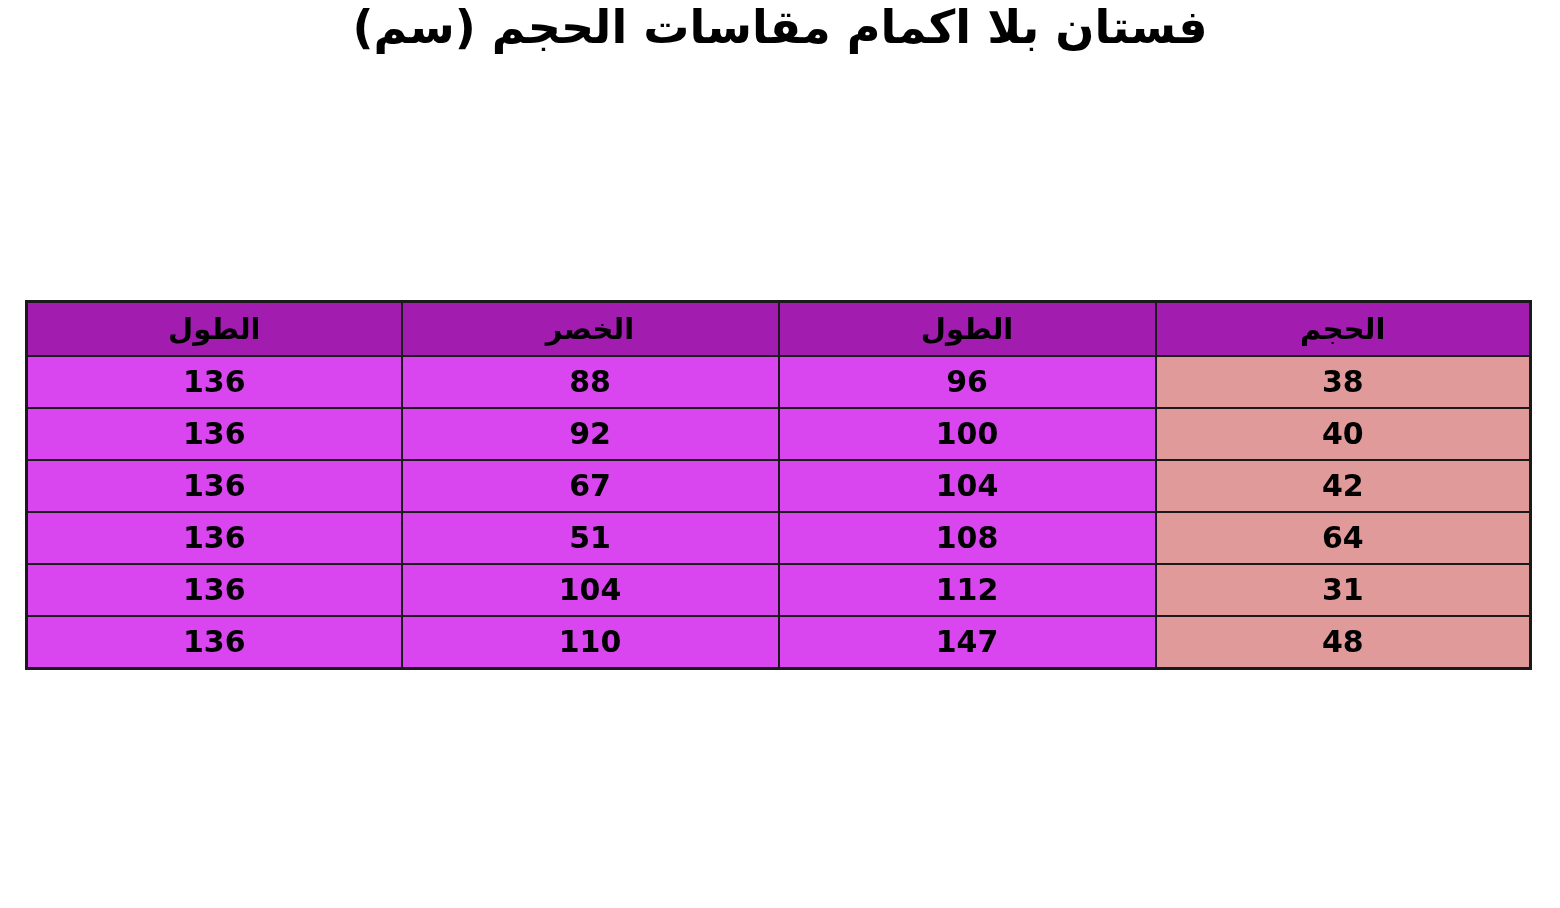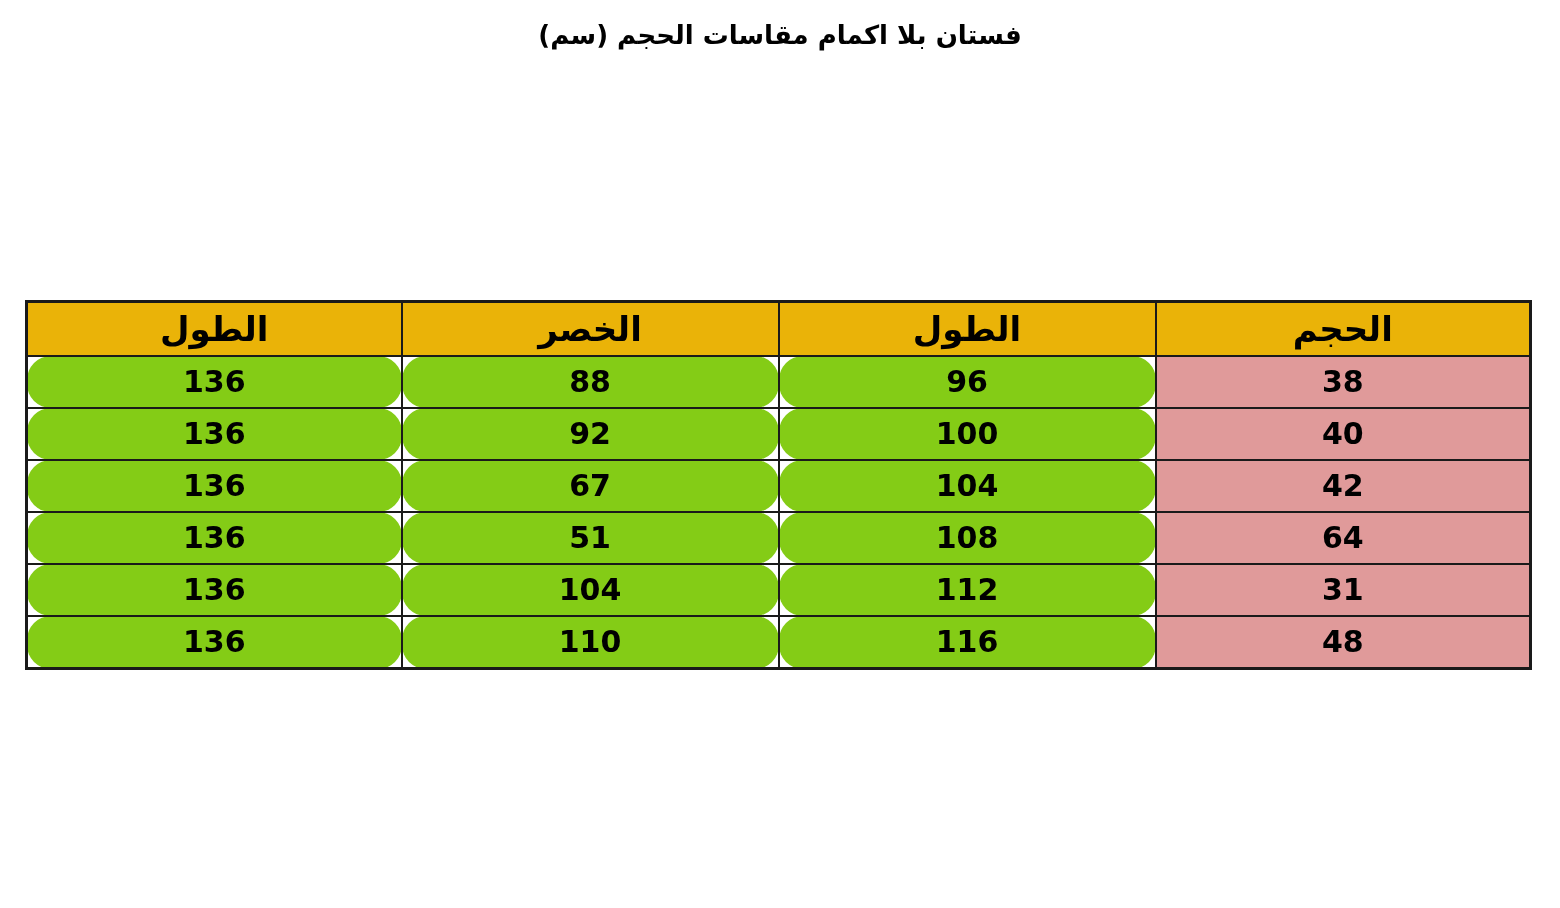--- a/index.html
+++ b/index.html
@@ -11,25 +11,25 @@
     width: 1560px;
     height: 908px;
     font-family: "DejaVu Sans", "Liberation Sans", sans-serif;
     color: #000000;
     position: relative;
     overflow: hidden;
   }
 
   .page-title {
     position: absolute;
-    top: 20px;
+    top: 0;
     left: 0;
     width: 1560px;
     text-align: center;
-    font-size: 26px;
+    font-size: 46px;
     font-weight: bold;
     color: #000000;
     direction: rtl;
     white-space: nowrap;
   }
 
   .table-wrap {
     position: absolute;
     top: 300px;
     left: 28px;
@@ -55,33 +55,32 @@
     text-align: center;
     font-size: 30px;
     font-weight: bold;
     height: 50px;
     padding: 0 4px;
     line-height: 1.0;
     color: #000000;
   }
 
   table.size-table thead th {
-    background: #eab308;
-    font-size: 34px;
+    background: #a21caf;
+    font-size: 29px;
     height: 52px;
   }
 
   table.size-table td.size-cell {
     background: #e09a9a;
     margin-left: 12px;
   }
 
   table.size-table td.num-cell {
-    background: #84cc16;
-    border-radius: 24px;
+    background: #d946ef;
   }
 </style>
 </head>
 <body>
 
 <div class="page-title">فستان بلا اكمام مقاسات الحجم (سم)</div>
 
 <div class="table-wrap">
   <table class="size-table">
     <colgroup>
@@ -124,19 +123,19 @@
         <td class="num-cell">136</td>
       </tr>
       <tr>
         <td class="size-cell">31</td>
         <td class="num-cell">112</td>
         <td class="num-cell">104</td>
         <td class="num-cell">136</td>
       </tr>
       <tr>
         <td class="size-cell">48</td>
-        <td class="num-cell">116</td>
+        <td class="num-cell">147</td>
         <td class="num-cell">110</td>
         <td class="num-cell">136</td>
       </tr>
     </tbody>
   </table>
 </div>
 
 </body></html>

